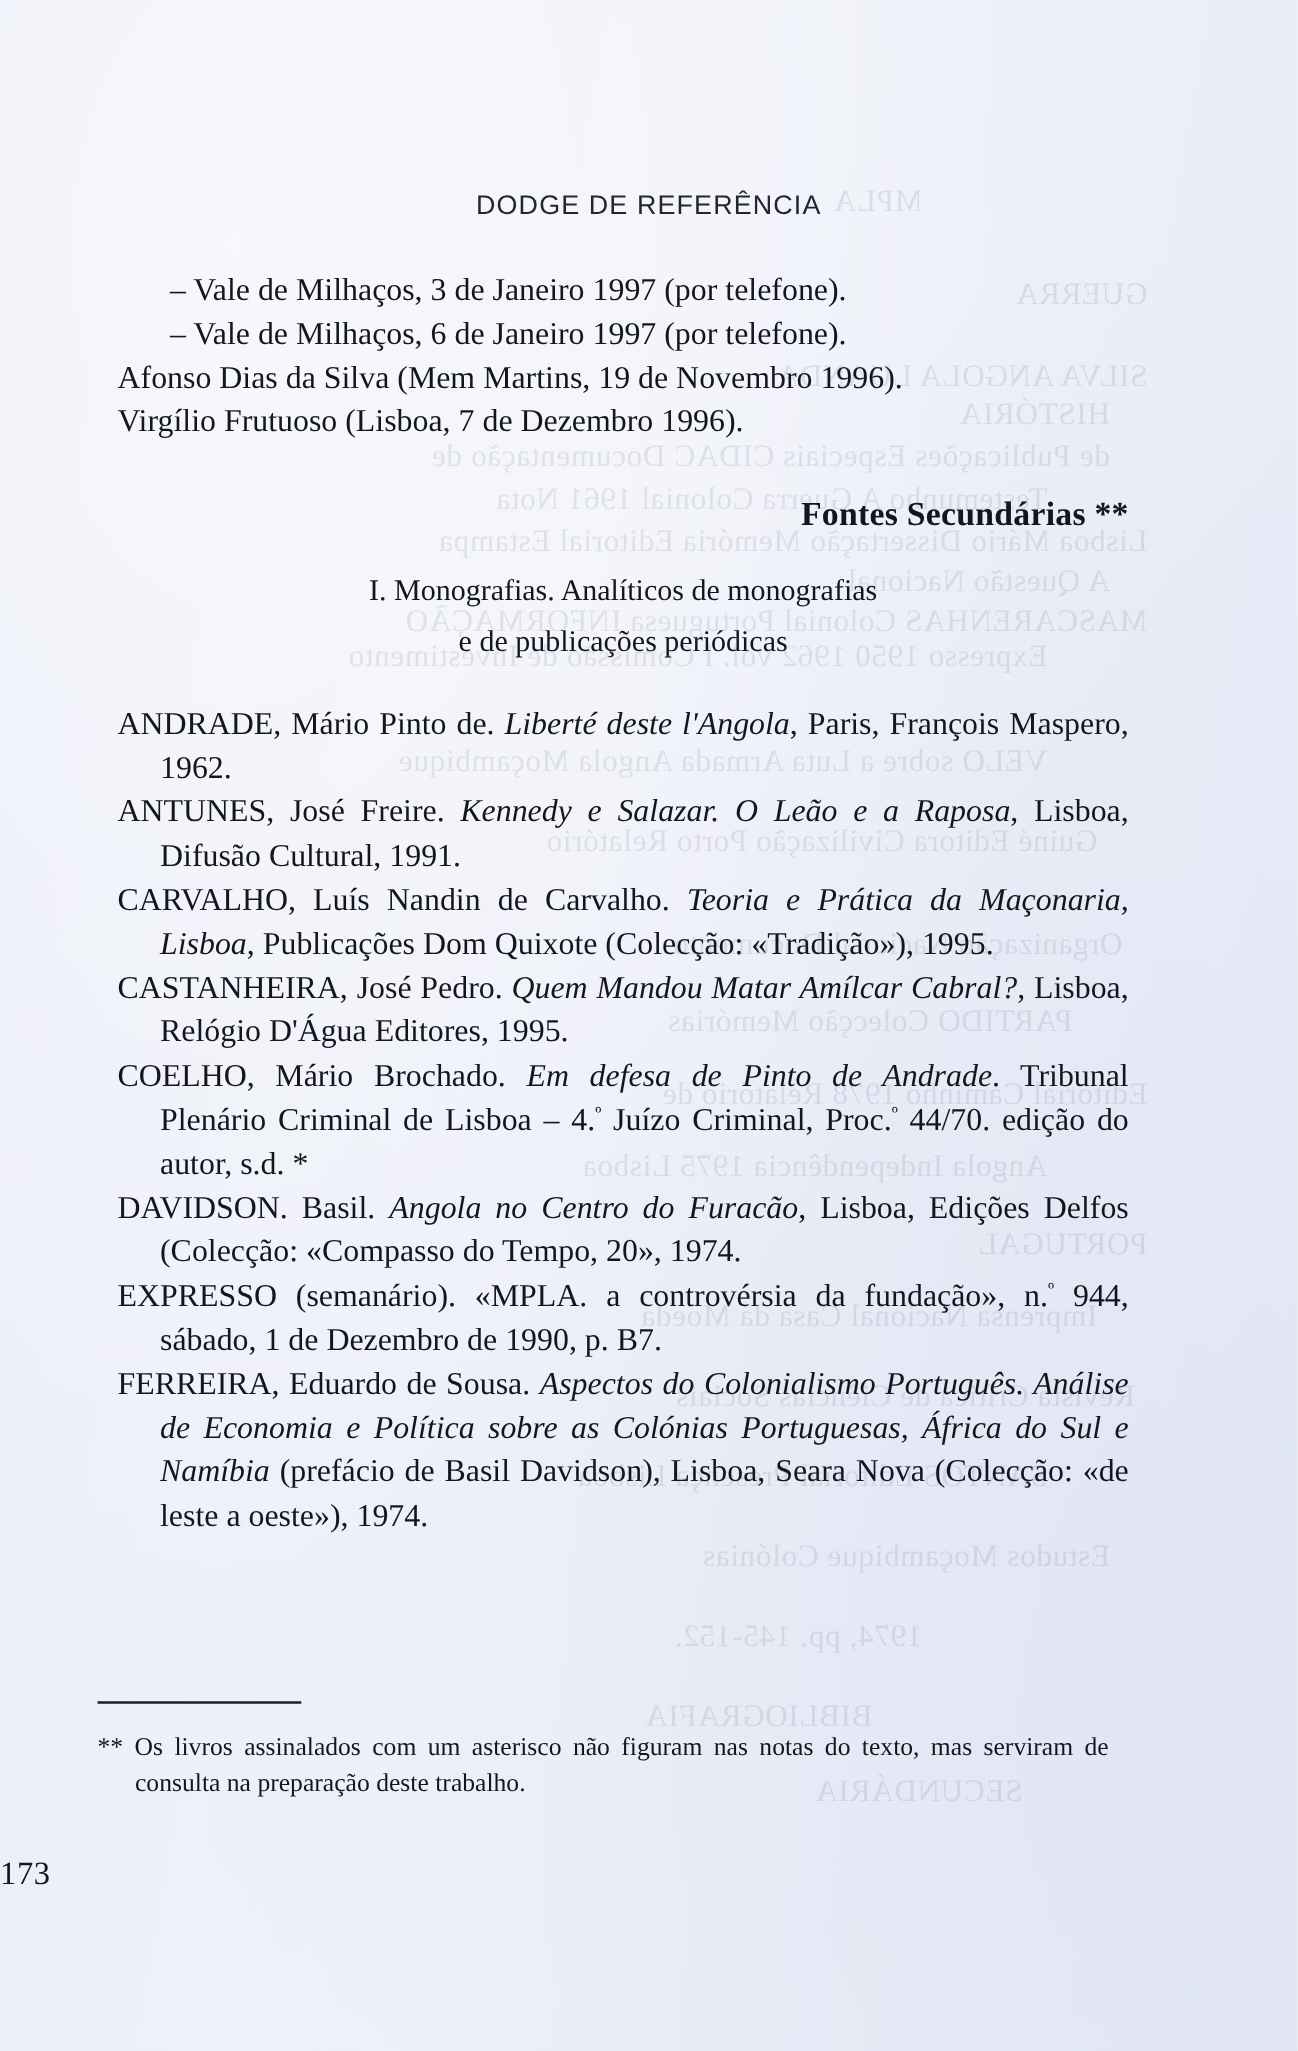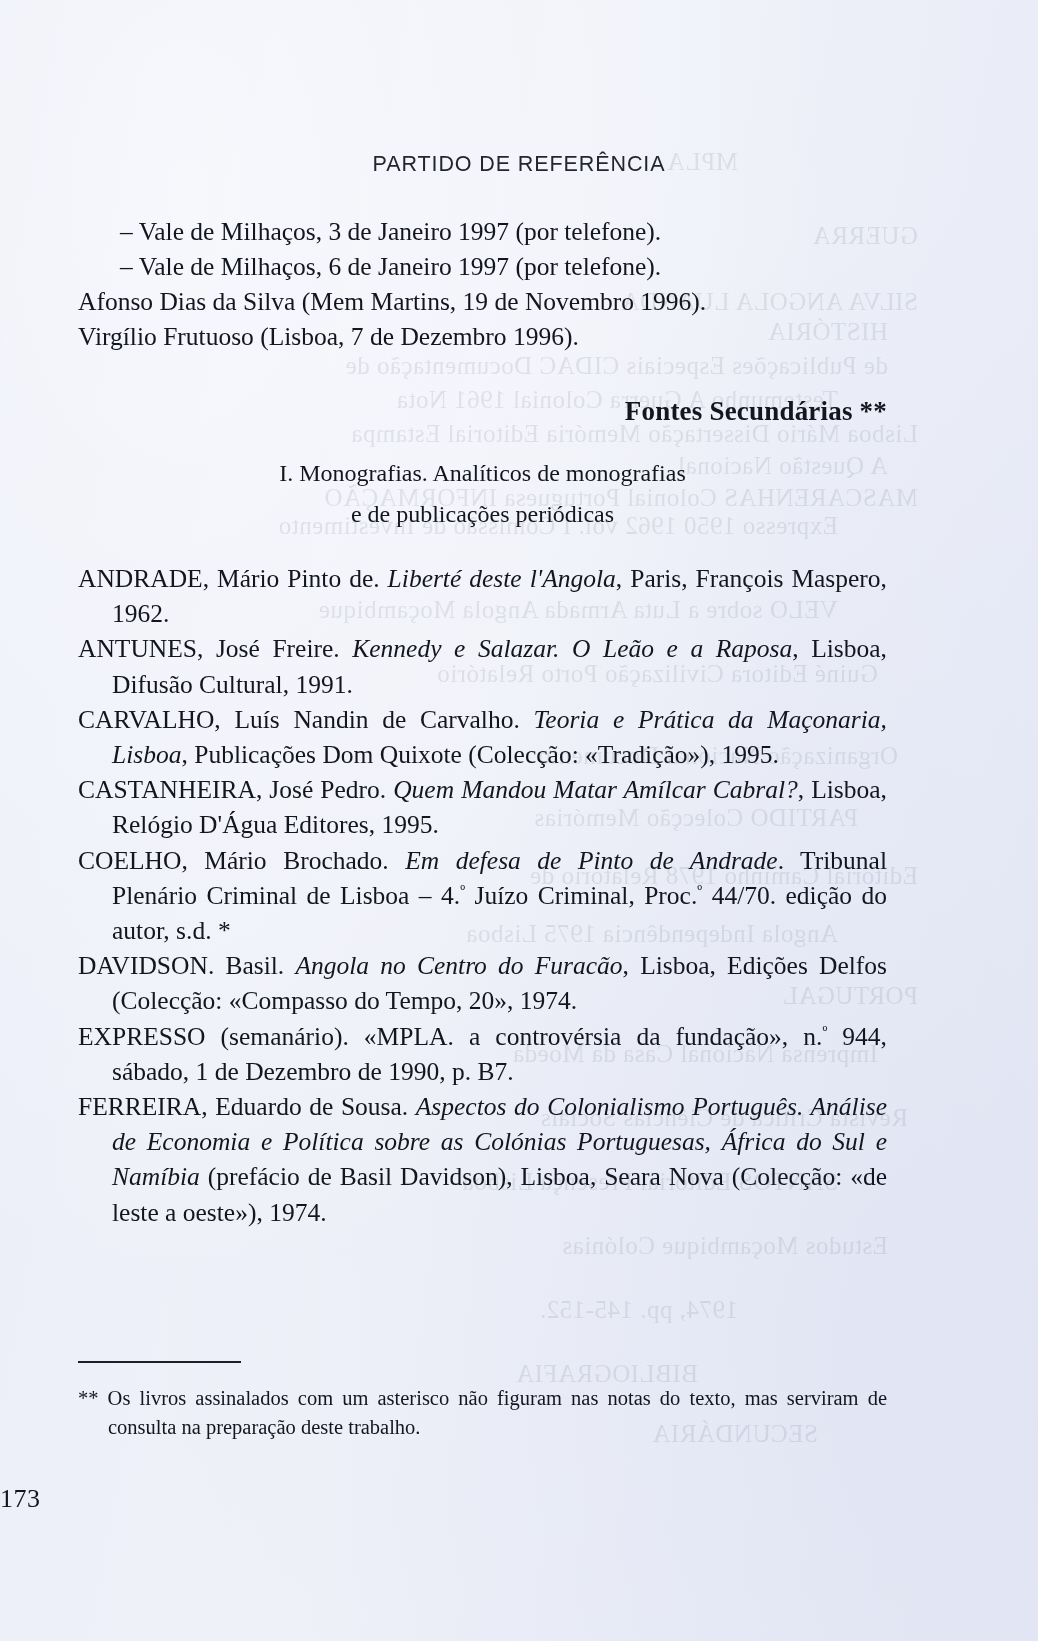--- a/index.html
+++ b/index.html
@@ -64,21 +64,21 @@
     text-align: center;
     font-family: "Liberation Sans", "DejaVu Sans", sans-serif;
     font-size: 21.5px;
     letter-spacing: 0.9px;
     color: #23262f;
   }
 
   
   .textblock {
     position: absolute;
-    left: 78px;
+    left: 94px;
     top: 214px;
     width: 809px;
   }
 
   .primary-sources {
     font-size: 25.5px;
     line-height: 35px;
   }
   .src-line {
     white-space: nowrap;
@@ -183,21 +183,21 @@
     <div class="bleed-line" style="top: 1104px; left: 130px;">Revista Crítica de Ciências Sociais</div>
     <div class="bleed-line" style="top: 1168px; left: 200px;">SANTOS Editorial Presença Lisboa</div>
     <div class="bleed-line" style="top: 1232px; left: 150px;">Estudos Moçambique Colónias</div>
     <div class="bleed-line" style="top: 1296px; left: 300px;">1974, pp. 145-152.</div>
     <div class="bleed-line" style="top: 1360px; left: 340px;">BIBLIOGRAFIA</div>
     <div class="bleed-line" style="top: 1420px; left: 220px;">SECUNDÁRIA</div>
   </div>
 
 <div class="page">
 
-  <div class="running-head">PARTIDO DE REFERÊNCIA</div>
+  <div class="running-head">DODGE DE REFERÊNCIA</div>
 
   <div class="textblock">
 
     <div class="primary-sources" id="primary-sources">
         <div class="src-line indented">– Vale de Milhaços, 3 de Janeiro 1997 (por telefone).</div>
         <div class="src-line indented">– Vale de Milhaços, 6 de Janeiro 1997 (por telefone).</div>
         <div class="src-line">Afonso Dias da Silva (Mem Martins, 19 de Novembro 1996).</div>
         <div class="src-line">Virgílio Frutuoso (Lisboa, 7 de Dezembro 1996).</div>
       </div>
 

